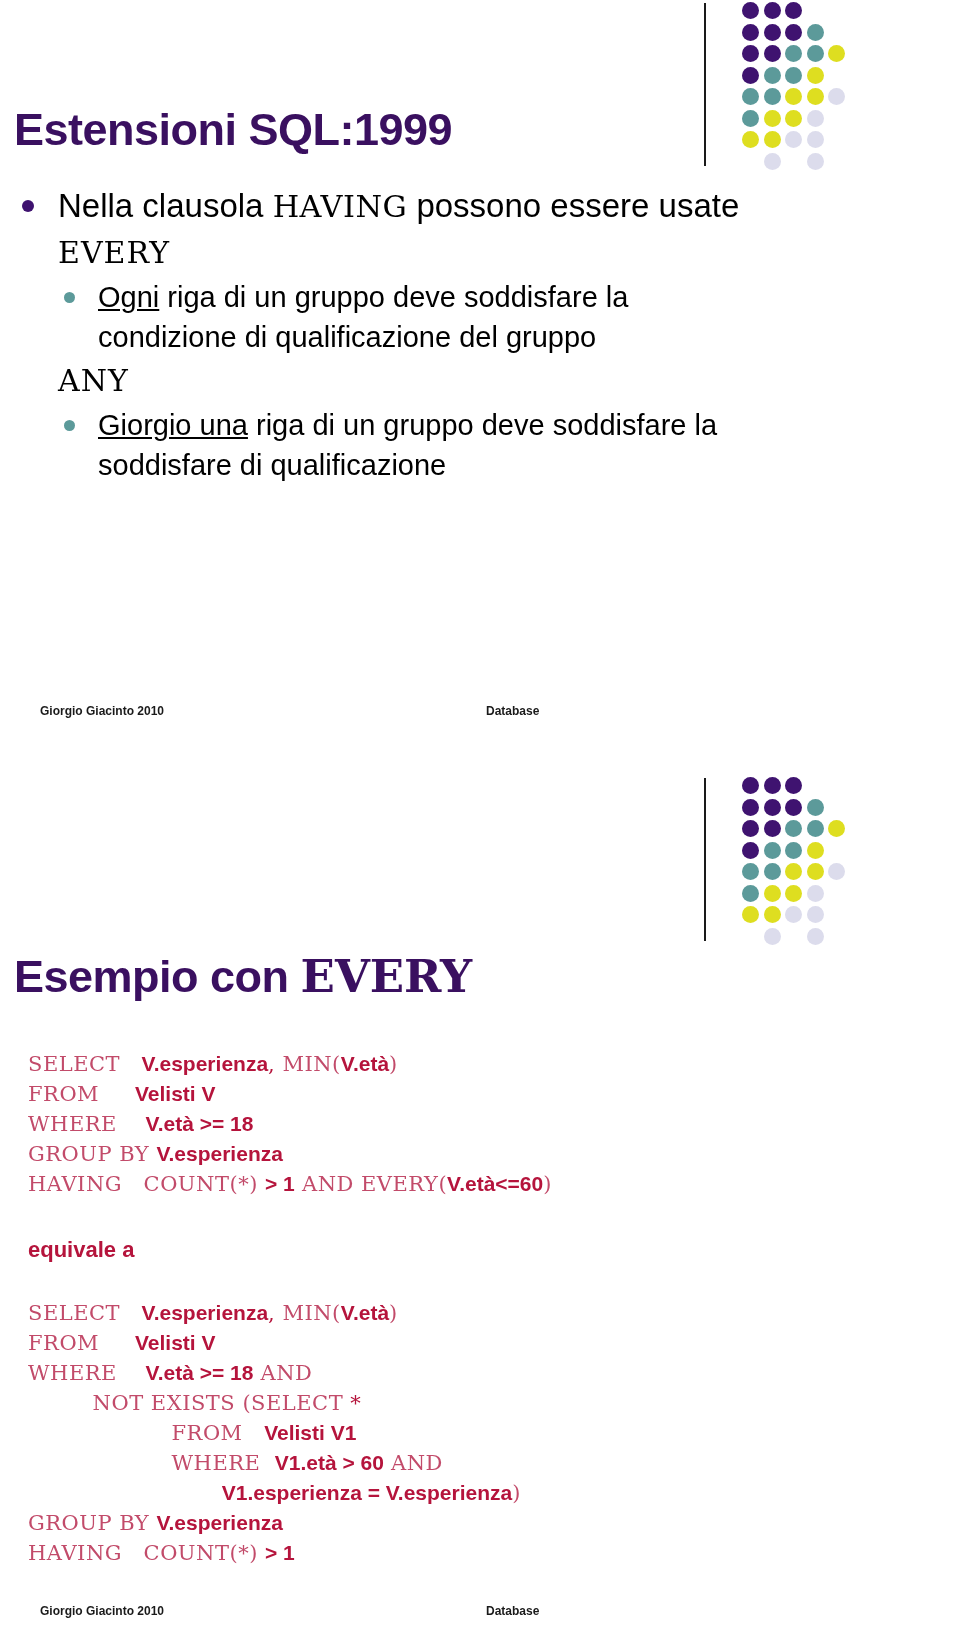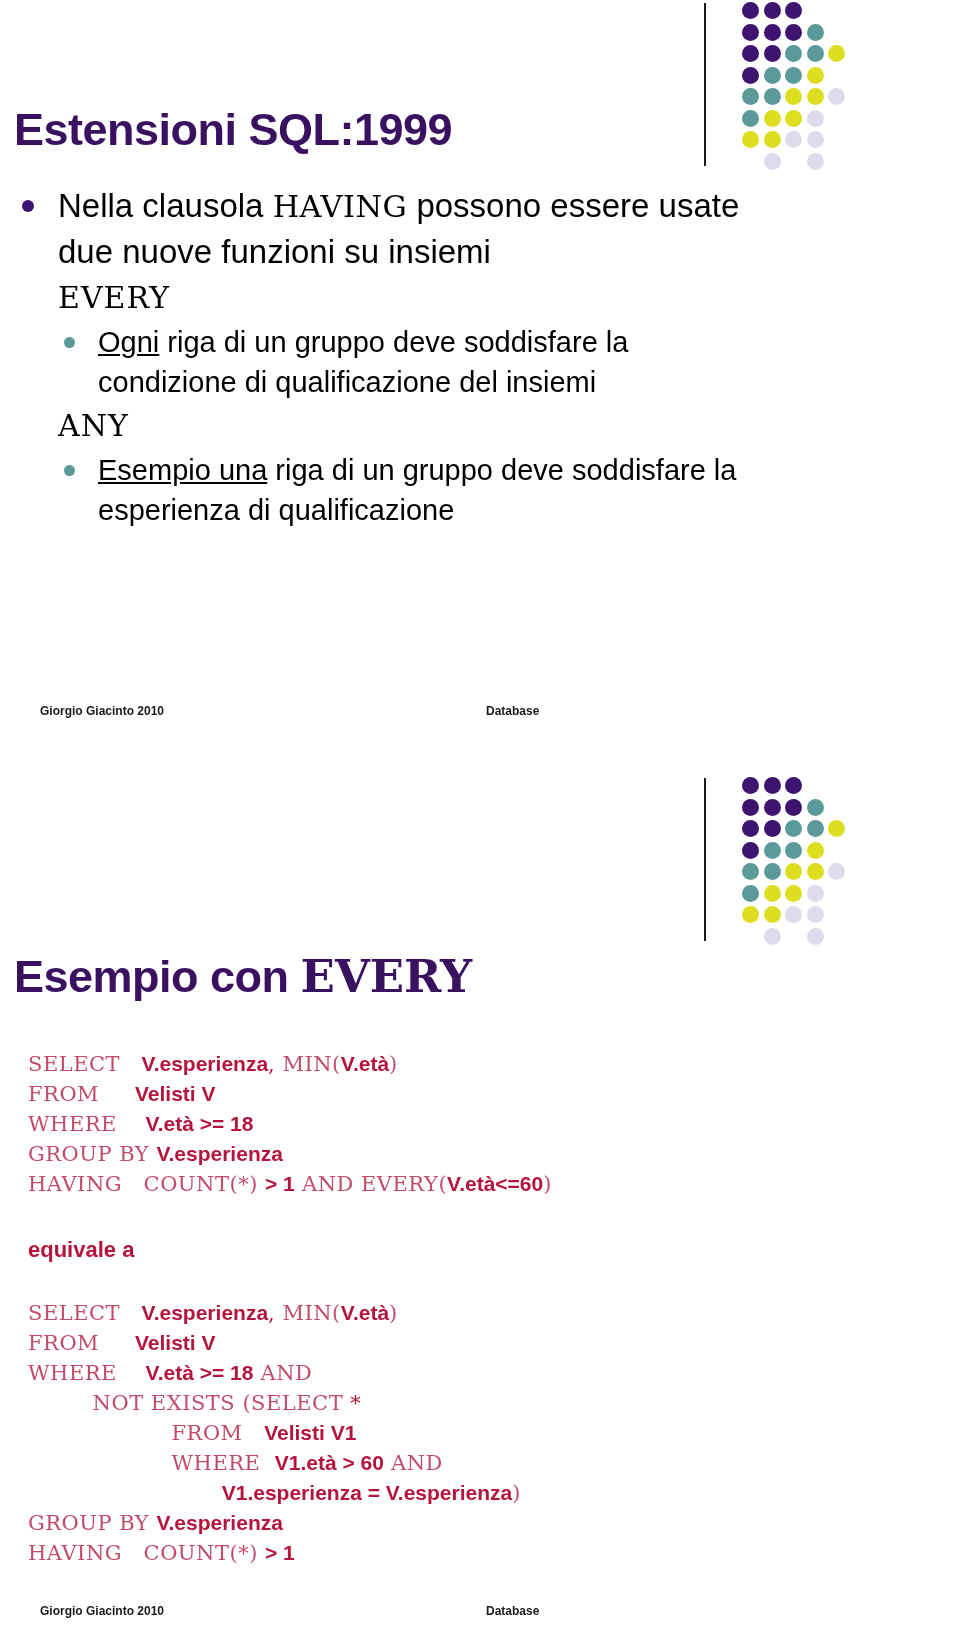--- a/index.html
+++ b/index.html
@@ -241,37 +241,36 @@
         </div>
     </div>
 
     <h1 class="title title-1">Estensioni SQL:1999</h1>
 
     <div class="body-1">
 
       <div class="li1">
         <span class="bullet"></span>
         <span>Nella clausola </span><span class="kw">HAVING</span><span> possono essere usate</span>
-        <div>due nuove funzioni su insiemi</div>
       </div>
 
       <div class="kw-line">EVERY</div>
 
       <div class="li2">
         <span class="bullet"></span>
         <span class="u">Ogni</span><span> riga di un gruppo deve soddisfare la</span>
-        <div>condizione di qualificazione del insiemi</div>
+        <div>condizione di qualificazione del gruppo</div>
       </div>
 
       <div class="kw-line">ANY</div>
 
       <div class="li2">
         <span class="bullet"></span>
-        <span class="u">Esempio una</span><span> riga di un gruppo deve soddisfare la</span>
-        <div>esperienza di qualificazione</div>
+        <span class="u">Giorgio una</span><span> riga di un gruppo deve soddisfare la</span>
+        <div>soddisfare di qualificazione</div>
       </div>
 
     </div>
 
     <div class="footer footer-1">
       <span class="f-left">Giorgio Giacinto 2010</span>
       <span class="f-mid">Database</span>
       <span class="f-right">26</span>
     </div>
 

